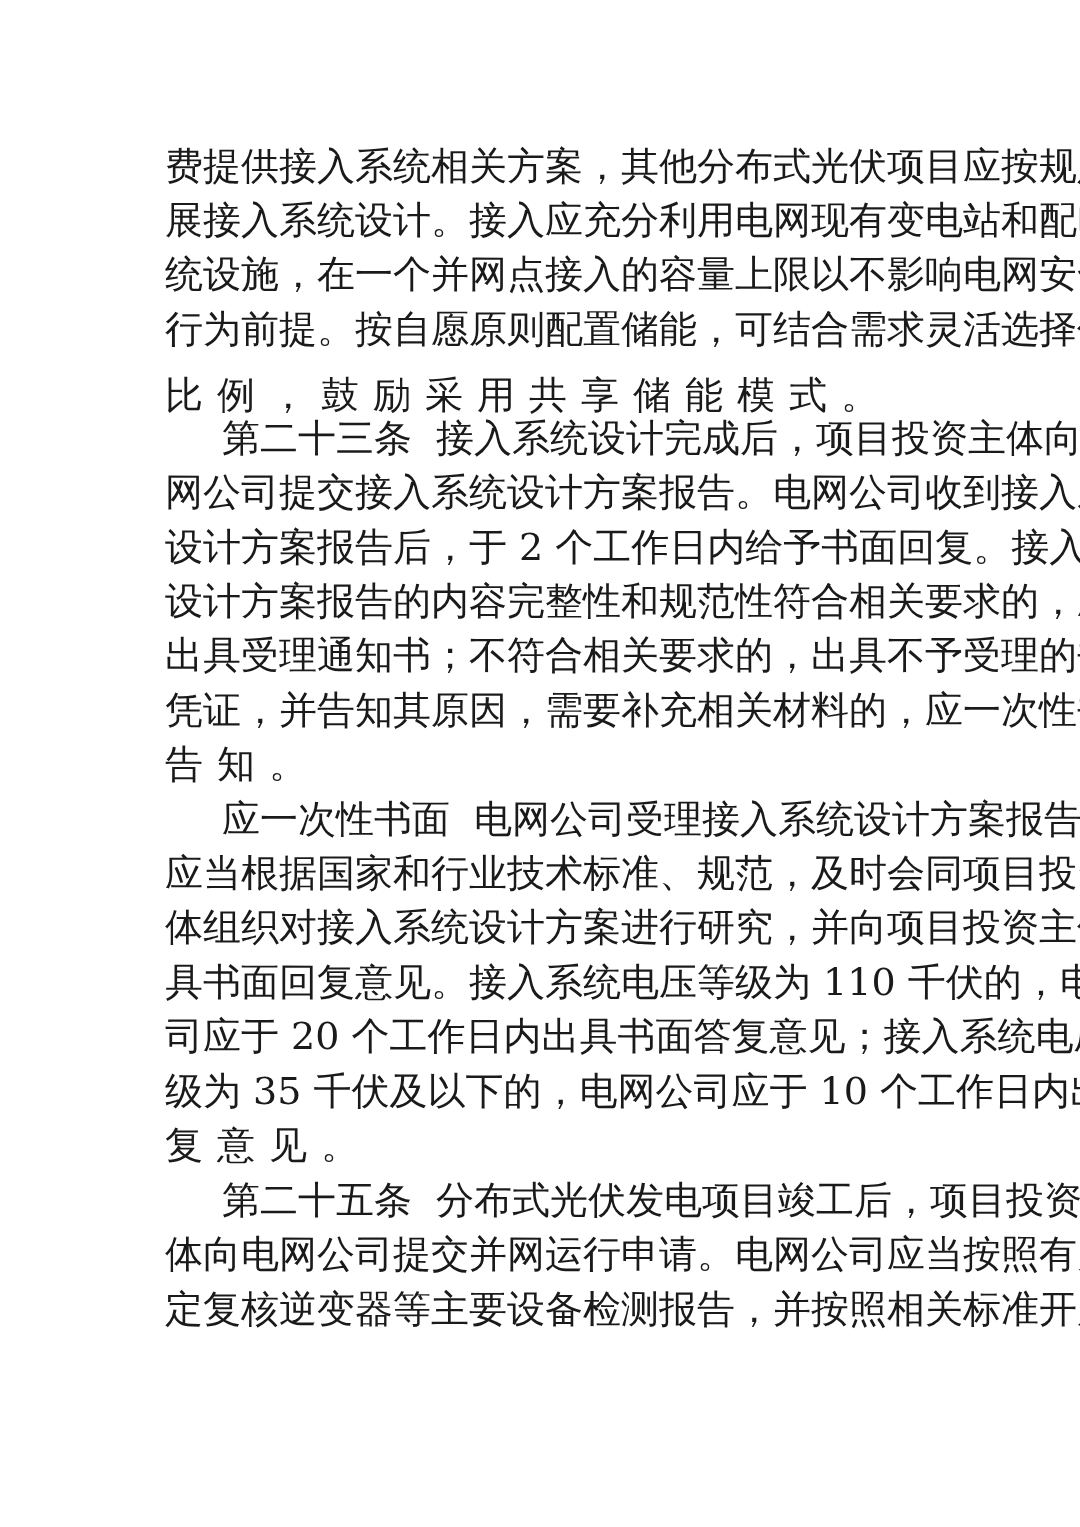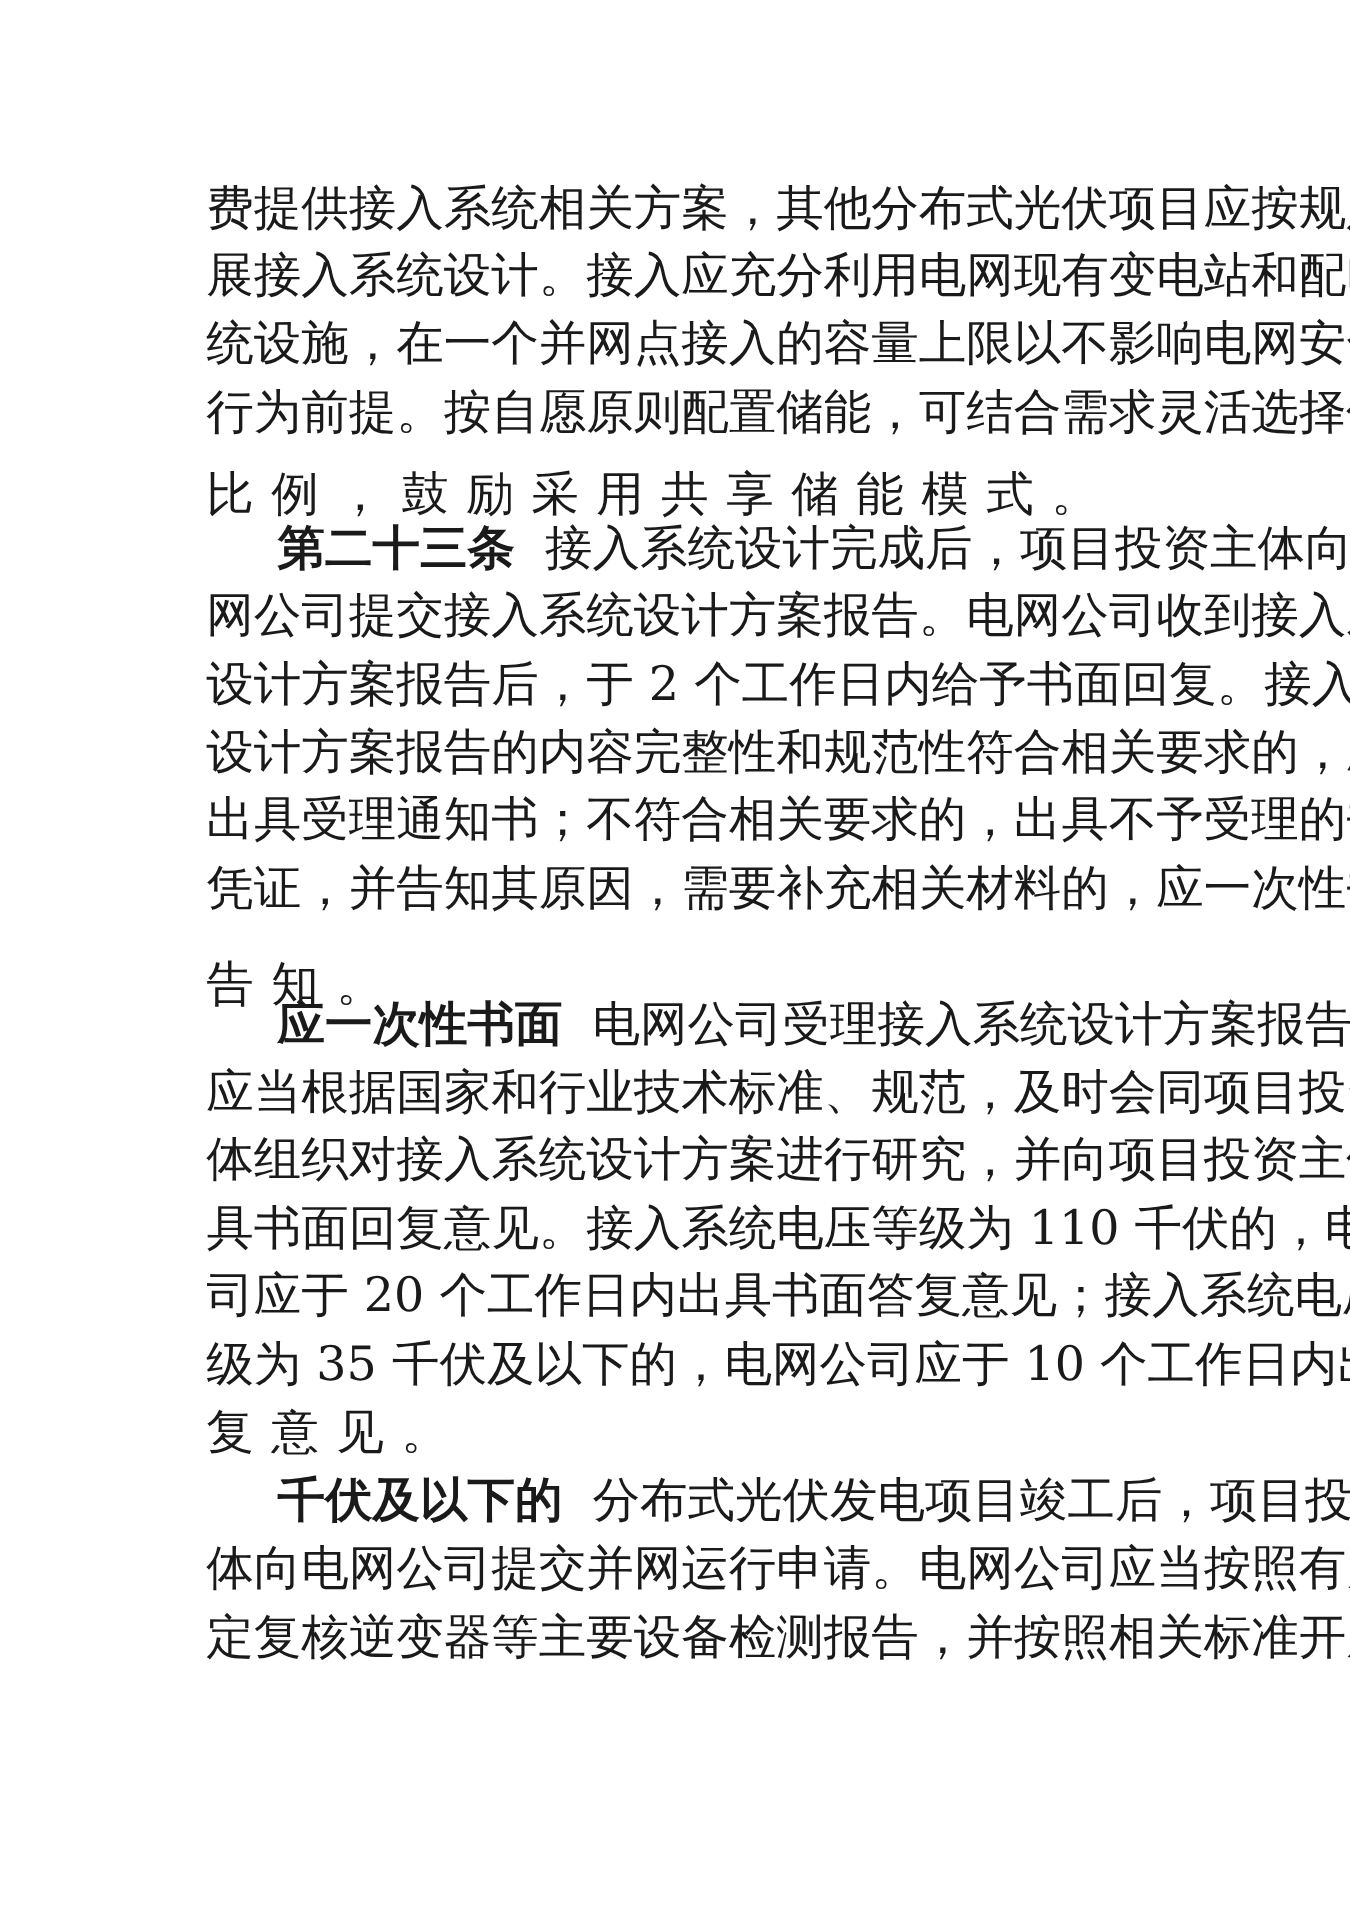--- a/index.html
+++ b/index.html
@@ -14,52 +14,52 @@
     font-size: 38px;
     line-height: 44px;
     color: #1a1a1a;
     white-space: nowrap;
     text-align: justify;
     text-align-last: justify;
     letter-spacing: 0;
   }
   .line.last { text-align-last: left; letter-spacing: 14px; }
   .line.indent { left: 222px; width: 695px; }
-  .article-no { font-weight: bold; margin-right: 24px; }
+  .article-no { font-weight: normal; margin-right: 24px; }
 </style>
 </head>
 <body>
 
 <div class="page">
 
   <div class="line" style="top:144px">费提供接入系统相关方案，其他分布式光伏项目应按规定开</div>
   <div class="line" style="top:198px">展接入系统设计。接入应充分利用电网现有变电站和配电系</div>
   <div class="line" style="top:252px">统设施，在一个并网点接入的容量上限以不影响电网安全运</div>
   <div class="line" style="top:307px">行为前提。按自愿原则配置储能，可结合需求灵活选择储能</div>
   <div class="line last" style="top:373px">比例，鼓励采用共享储能模式。</div>
 
   <div class="line indent" style="top:416px">
     <span class="article-no">第二十三条</span><span>接入系统设计完成后，项目投资主体向电</span>
   </div>
   <div class="line" style="top:470px">网公司提交接入系统设计方案报告。电网公司收到接入系统</div>
   <div class="line" style="top:525px">设计方案报告后，于 2 个工作日内给予书面回复。接入系统</div>
   <div class="line" style="top:579px">设计方案报告的内容完整性和规范性符合相关要求的，应当</div>
   <div class="line" style="top:633px">出具受理通知书；不符合相关要求的，出具不予受理的书面</div>
   <div class="line" style="top:688px">凭证，并告知其原因，需要补充相关材料的，应一次性书面</div>
-  <div class="line last" style="top:765px">告知。</div>
+  <div class="line last" style="top:742px">告知。</div>
 
   <div class="line indent" style="top:797px">
     <span class="article-no">应一次性书面</span><span>电网公司受理接入系统设计方案报告后，</span>
   </div>
   <div class="line" style="top:851px">应当根据国家和行业技术标准、规范，及时会同项目投资主</div>
   <div class="line" style="top:905px">体组织对接入系统设计方案进行研究，并向项目投资主体出</div>
   <div class="line" style="top:960px">具书面回复意见。接入系统电压等级为 110 千伏的，电网公</div>
   <div class="line" style="top:1014px">司应于 20 个工作日内出具书面答复意见；接入系统电压等</div>
   <div class="line" style="top:1069px">级为 35 千伏及以下的，电网公司应于 10 个工作日内出具答</div>
   <div class="line last" style="top:1123px">复意见。</div>
 
   <div class="line indent" style="top:1178px">
-    <span class="article-no">千伏及以下的</span><span>分布式光伏发电项目竣工后，项目投资主</span>
+    <span class="article-no">第二十五条</span><span>分布式光伏发电项目竣工后，项目投资主</span>
   </div>
   <div class="line" style="top:1232px">体向电网公司提交并网运行申请。电网公司应当按照有关规</div>
   <div class="line" style="top:1287px">定复核逆变器等主要设备检测报告，并按照相关标准开展并</div>
 
 </div>
 
 </body></html>

